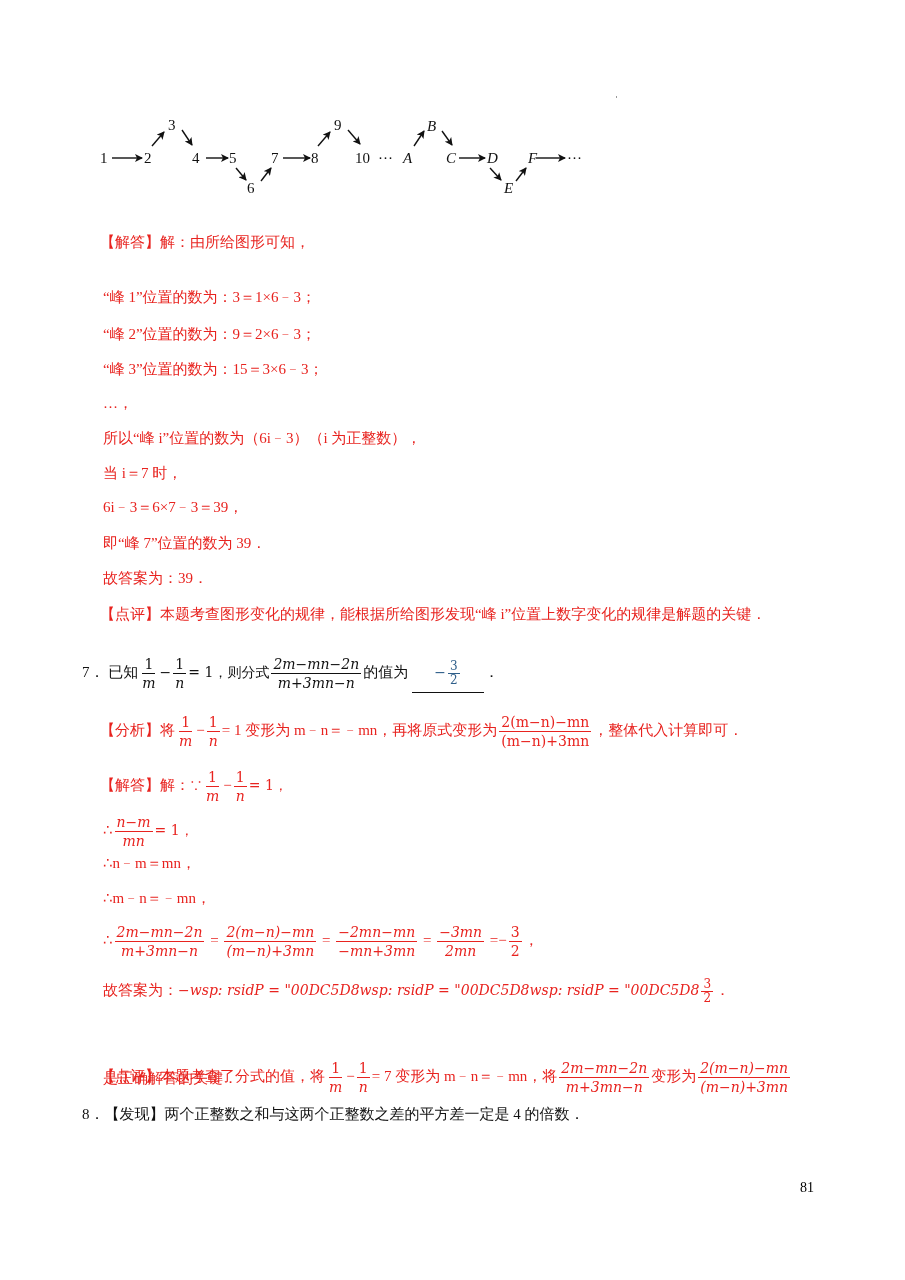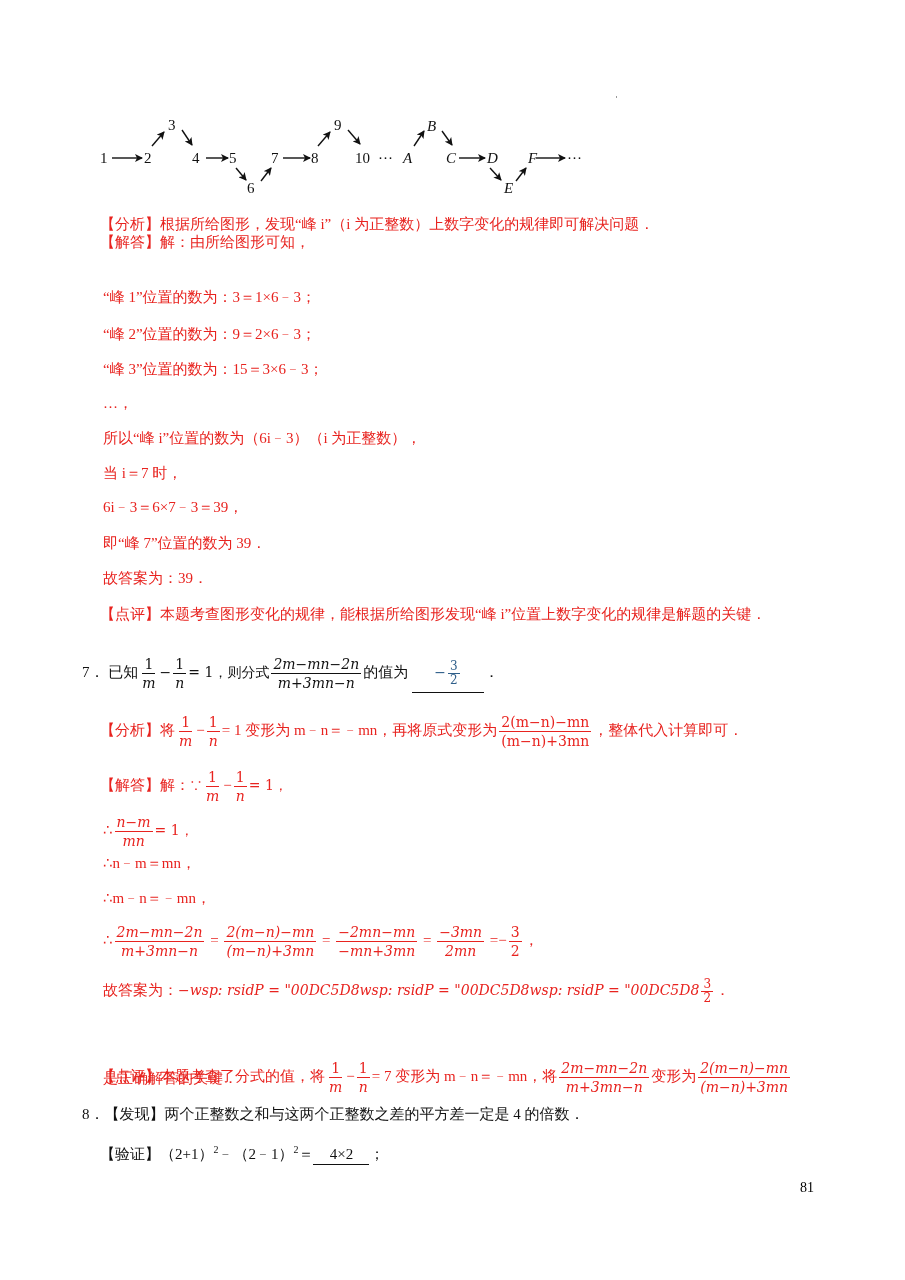--- a/index.html
+++ b/index.html
@@ -66,23 +66,20 @@
     <text x="278" y="55">···</text>
     <text x="303" y="55" class="it" font-style="italic">A</text>
     <text x="327" y="23" font-style="italic">B</text>
     <text x="346" y="55" font-style="italic">C</text>
     <text x="387" y="55" font-style="italic">D</text>
     <text x="404" y="85" font-style="italic">E</text>
     <text x="428" y="55" font-style="italic">F</text>
     <text x="467" y="55">···</text>
   </svg>
 
-  <div class="line red" style="top:214px;left:100px">
-    <span>【分析】</span><span>根据所给图形，发现“峰 i”（i 为正整数）上数字变化的规律即可解决问题．</span>
-  </div>
   <div class="line red" style="top:232px;left:100px">
     <span>【解答】</span><span>解：由所给图形可知，</span>
   </div>
   <div class="line red" style="top:287px">“峰 1”位置的数为：3＝1×6﹣3；</div>
   <div class="line red" style="top:324px">“峰 2”位置的数为：9＝2×6﹣3；</div>
   <div class="line red" style="top:359px">“峰 3”位置的数为：15＝3×6﹣3；</div>
   <div class="line red" style="top:393px">…，</div>
   <div class="line red" style="top:428px">所以“峰 i”位置的数为（6i﹣3）（i 为正整数），</div>
   <div class="line red" style="top:463px">当 i＝7 时，</div>
   <div class="line red" style="top:497px">6i﹣3＝6×7﹣3＝39，</div>
@@ -182,18 +179,15 @@
       </span><span>变形为</span><span class="frac math">
         <span class="num">2(m−n)−mn</span>
         <span class="den">(m−n)+3mn</span>
       </span>
   </div>
   <div class="line red" style="top:1068px">是正确解答的关键．</div>
 
   <div class="line black" style="top:1104px;left:82px">
     <span>8．</span><span>【发现】</span><span>两个正整数之和与这两个正整数之差的平方差一定是 4 的倍数．</span>
   </div>
-  <div class="line black" style="top:1140px;left:100px">
-    <span>【验证】</span><span>（2+1）</span><sup style="font-size:10px">2</sup><span>﹣（2﹣1）</span><sup style="font-size:10px">2</sup><span>＝</span><span class="blank" style="min-width:56px">4×2</span><span>；</span>
-  </div>
 
   <div class="pagenum">81</div>
 </div>
 
 </body></html>

